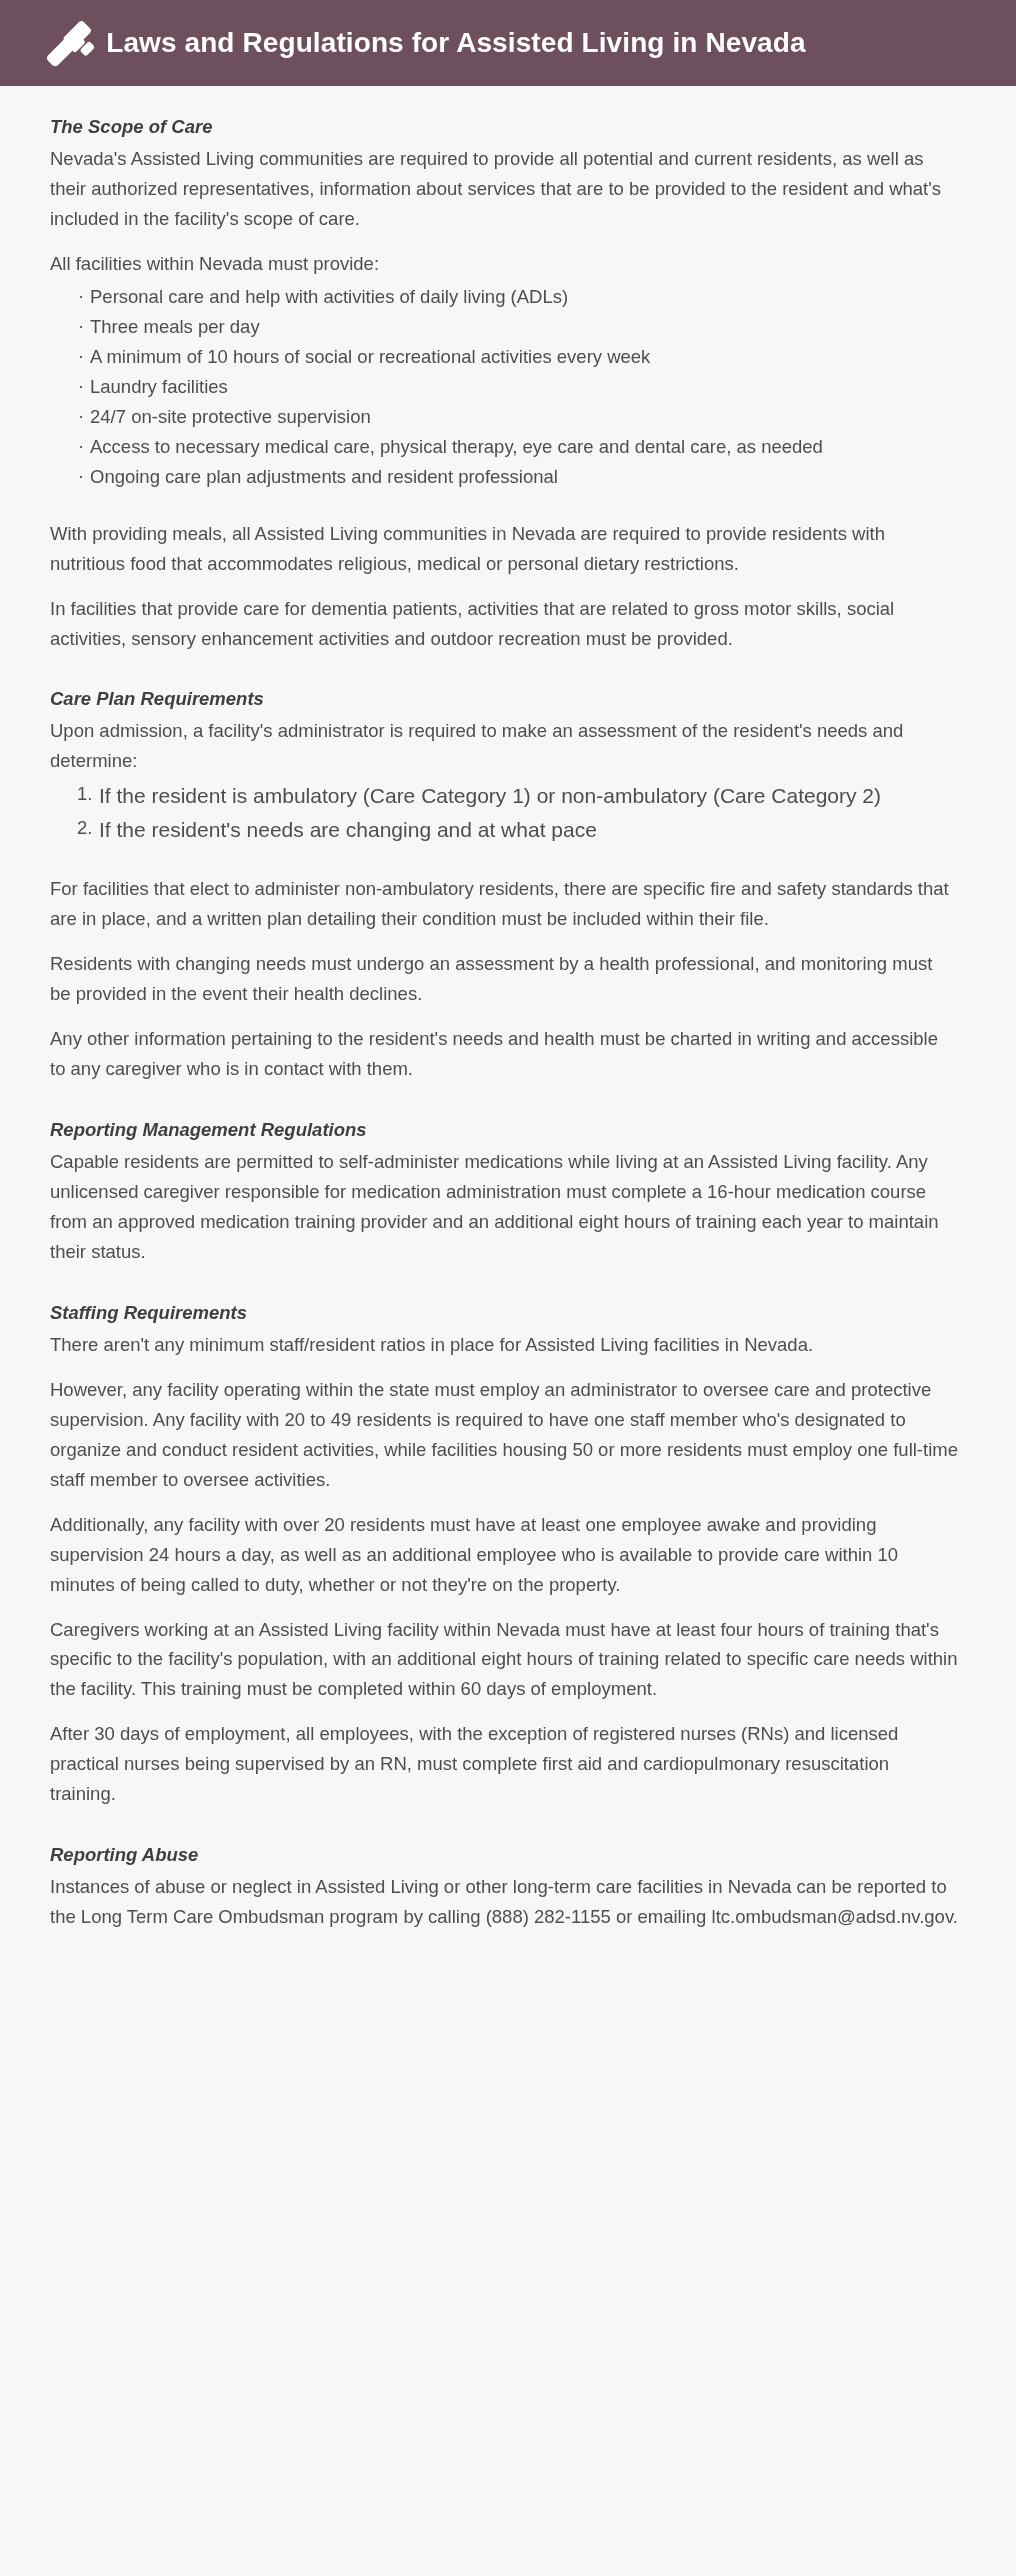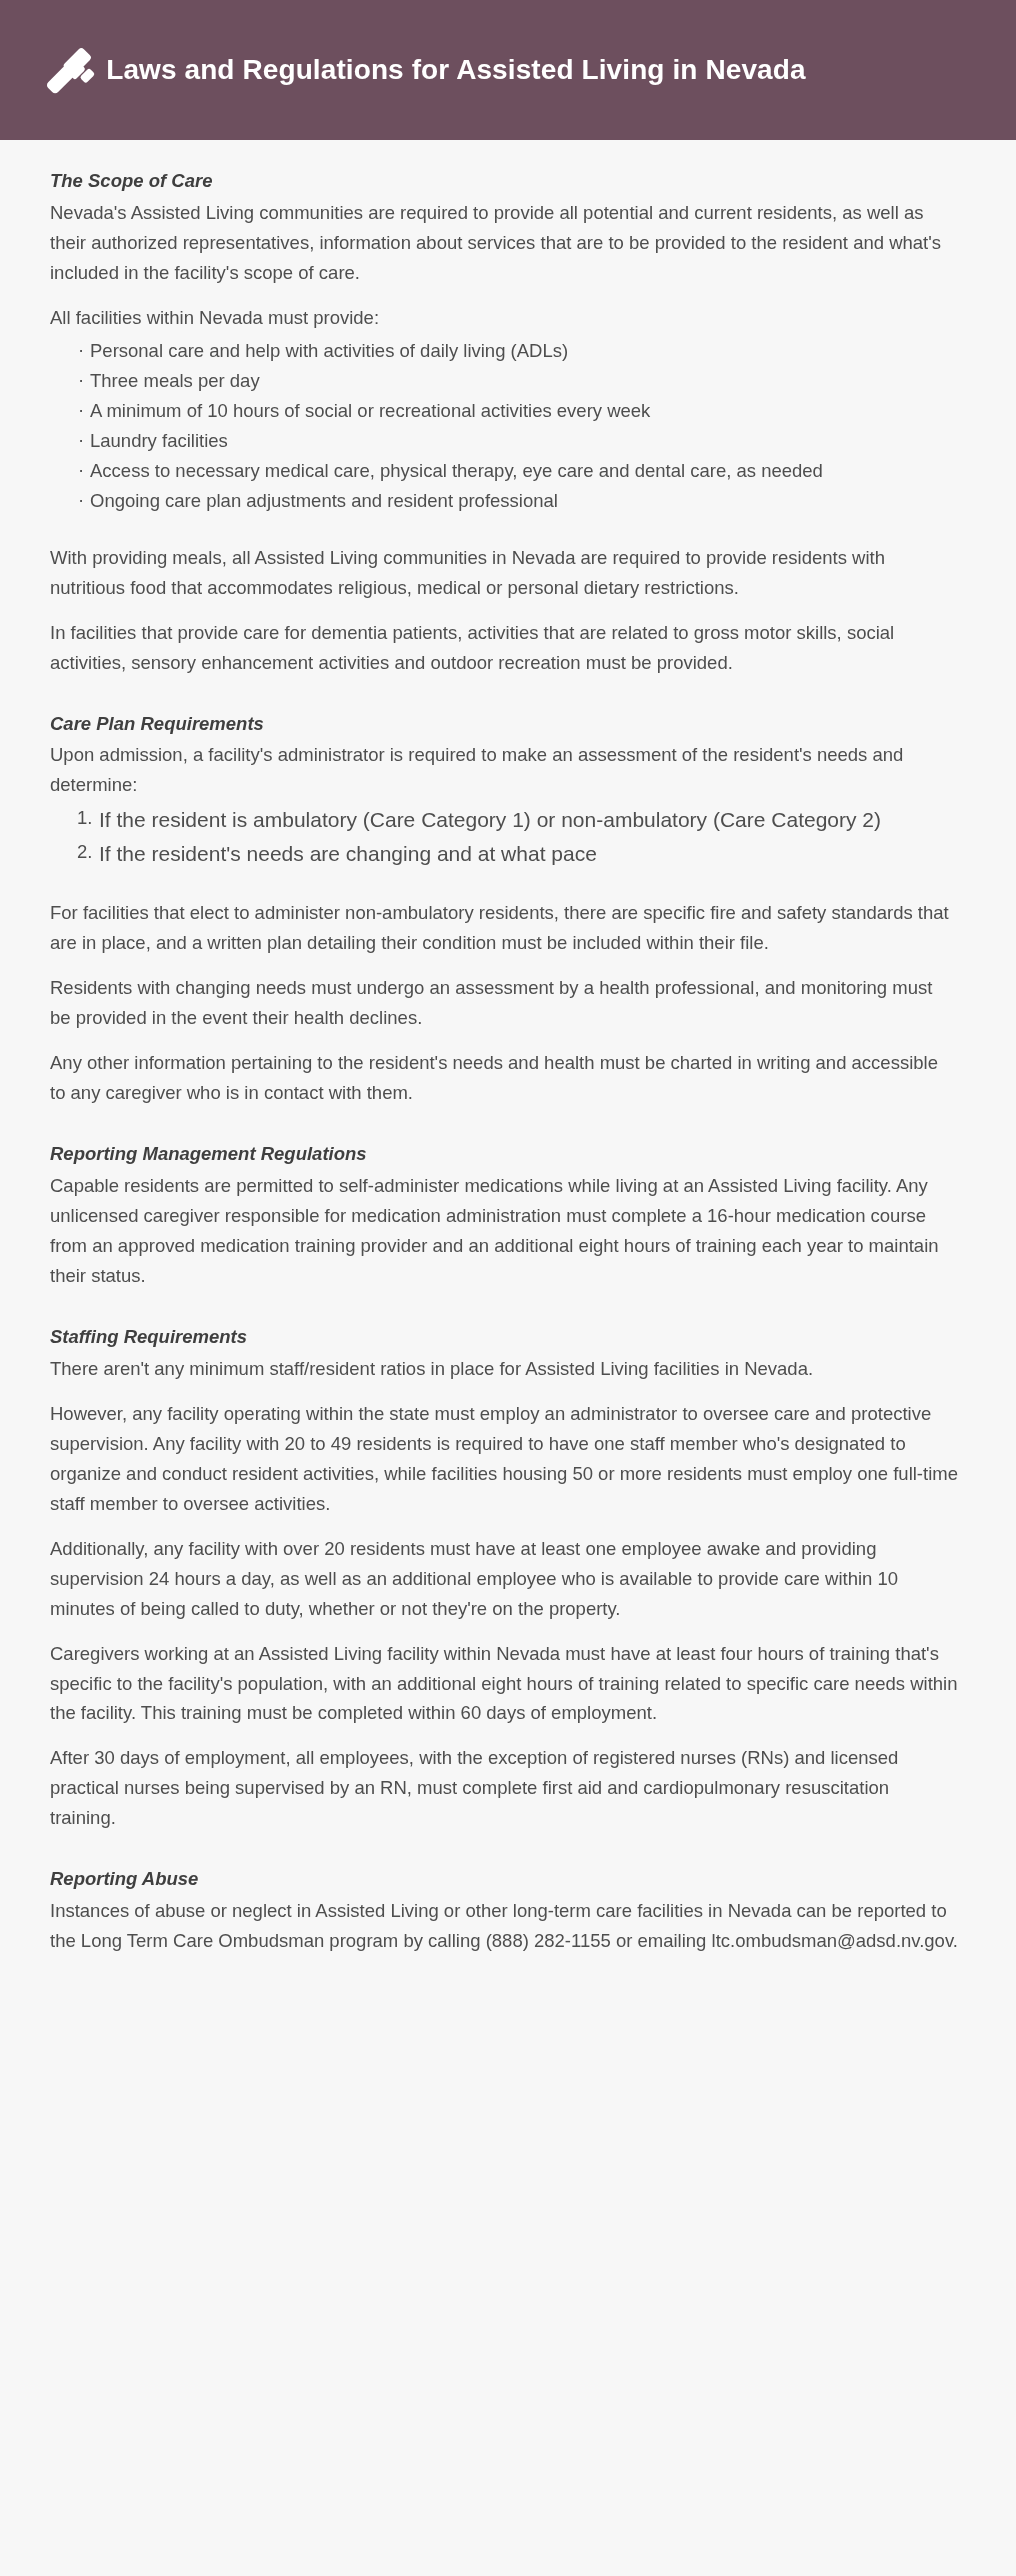--- a/index.html
+++ b/index.html
@@ -9,21 +9,21 @@
   body {
     width: 1016px;
     background: #f7f7f7;
     font-family: "Liberation Sans", "DejaVu Sans", sans-serif;
     -webkit-font-smoothing: antialiased;
   }
 
   
   .header {
     background: #6d4f5e;
-    height: 140px;
+    height: 86px;
     display: flex;
     align-items: center;
     padding-left: 40px;
     box-sizing: border-box;
   }
   .header-icon {
     width: 58px;
     height: 58px;
     flex: 0 0 58px;
     display: flex;
@@ -145,20 +145,21 @@
 
   <h2 class="section-heading">The Scope of Care</h2>
   <p class="para">Nevada's Assisted Living communities are required to provide all potential and current residents, as well as their authorized representatives, information about services that are to be provided to the resident and what's included in the facility's scope of care.</p>
   <p class="para">All facilities within Nevada must provide:</p>
 
   <ul class="bullets">
     <li>Personal care and help with activities of daily living (ADLs)</li>
     <li>Three meals per day</li>
     <li>A minimum of 10 hours of social or recreational activities every week</li>
     <li>Laundry facilities</li>
+    <li>24/7 on-site protective supervision</li>
     <li>Access to necessary medical care, physical therapy, eye care and dental care, as needed</li>
     <li>Ongoing care plan adjustments and resident professional</li>
   </ul>
 
   <div class="block-gap"></div>
   <p class="para">With providing meals, all Assisted Living communities in Nevada are required to provide residents with nutritious food that accommodates religious, medical or personal dietary restrictions.</p>
   <p class="para">In facilities that provide care for dementia patients, activities that are related to gross motor skills, social activities, sensory enhancement activities and outdoor recreation must be provided.</p>
 
   <h2 class="section-heading spaced">Care Plan Requirements</h2>
   <p class="para">Upon admission, a facility's administrator is required to make an assessment of the resident's needs and determine:</p>

